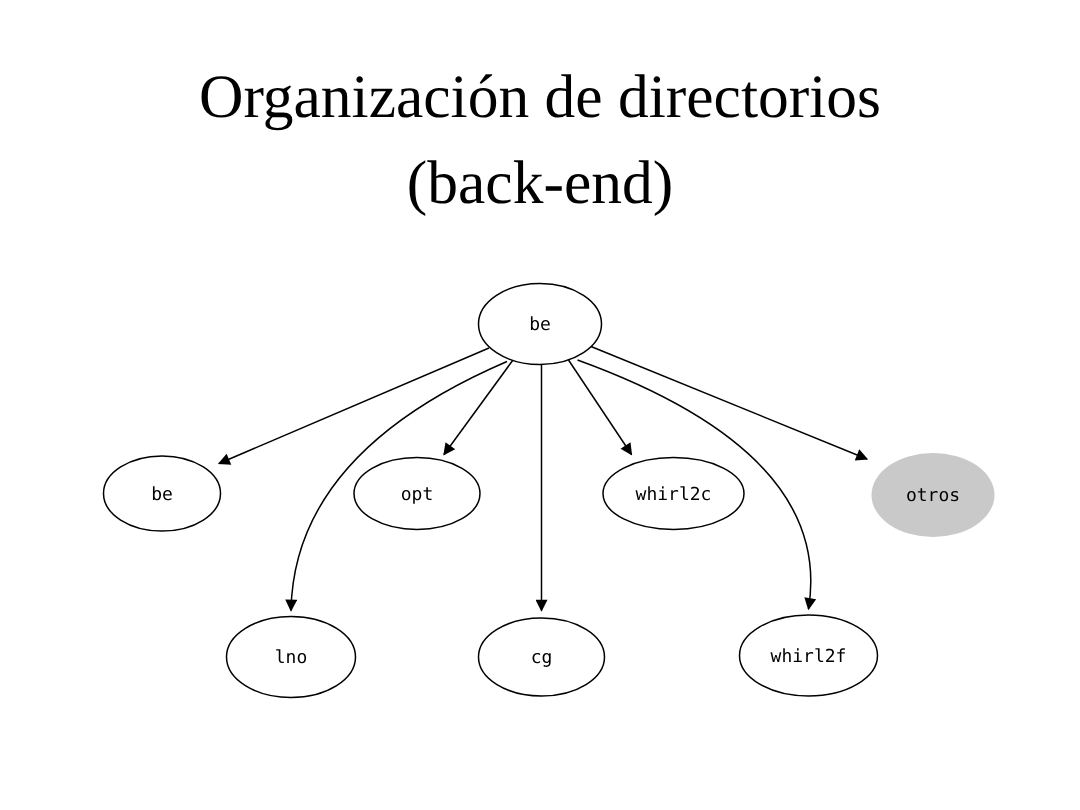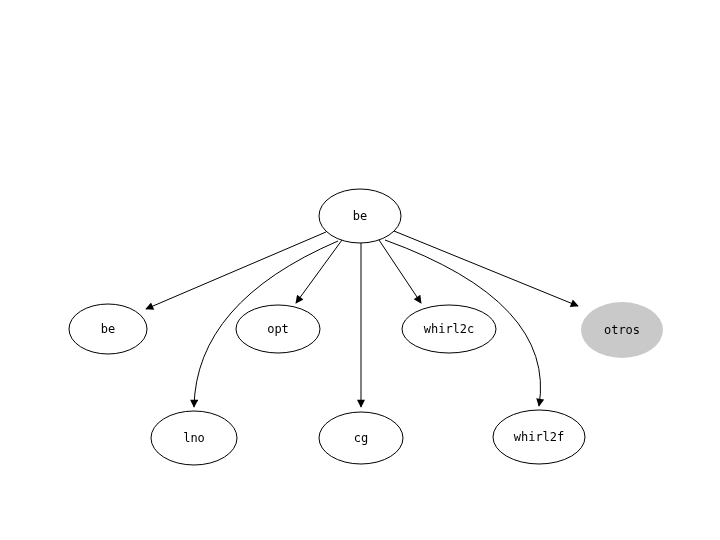--- a/index.html
+++ b/index.html
@@ -53,20 +53,24 @@
     font-size: 12px;
     fill: #000000;
     text-anchor: middle;
   }
 </style>
 </head>
 <body>
 
 <div class="slide">
 
+  <div class="slide-title">
+    <div>Organización de directorios</div>
+    <div>(back-end)</div>
+  </div>
 
   <svg class="diagram" viewBox="0 0 720 540">
     <defs>
       <marker id="arrow" viewBox="0 0 10 10" refX="9" refY="5" markerWidth="12" markerHeight="8" markerUnits="userSpaceOnUse" orient="auto">
         <path d="M0,0 L10,5 L0,10 z" fill="#000000"></path>
       </marker>
     </defs>
 
     <path class="edge" d="M326,232 L146,309" marker-end="url(#arrow)"></path>
     <path class="edge" d="M342,240 L296,303" marker-end="url(#arrow)"></path>

